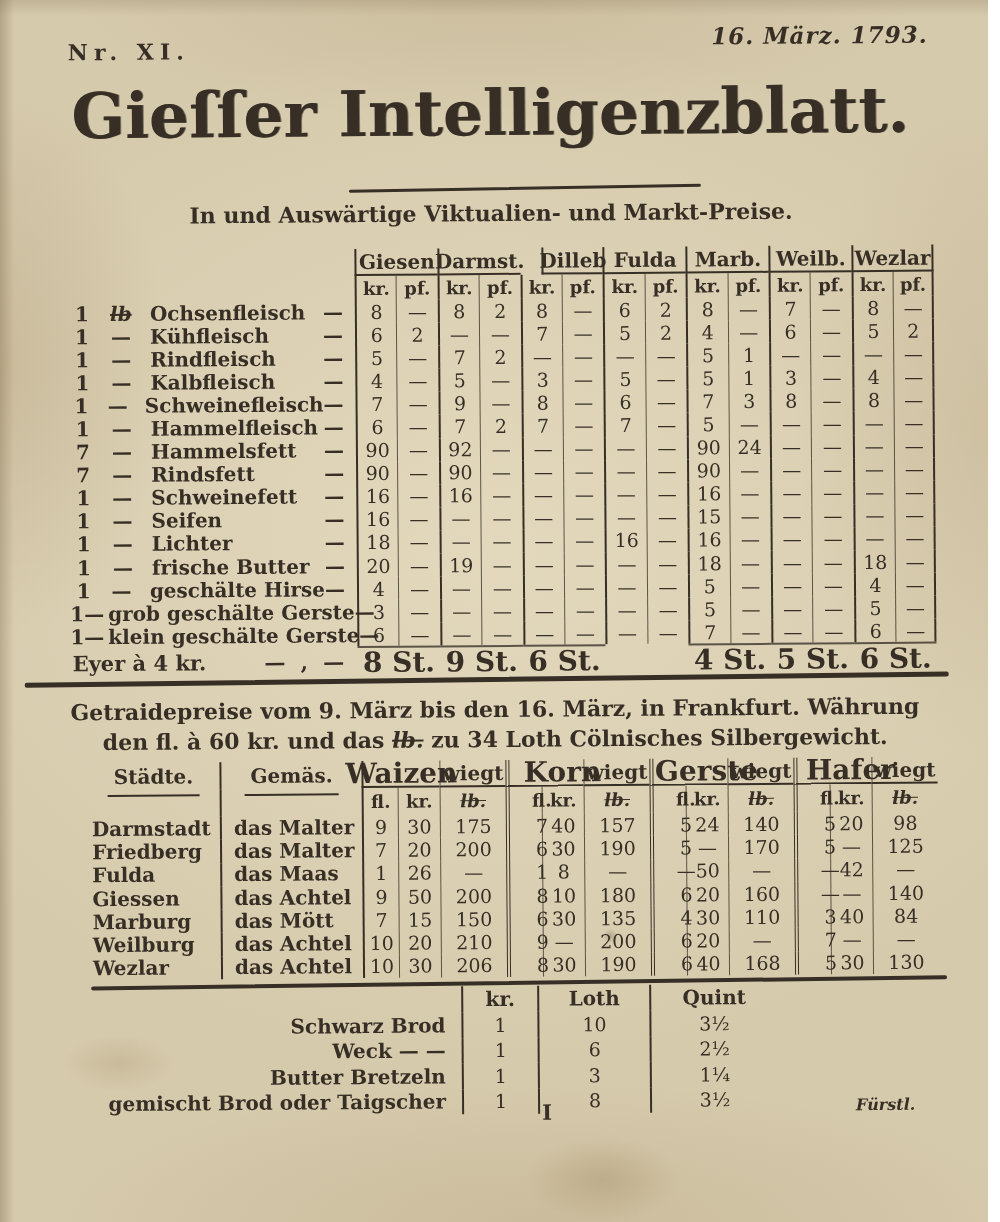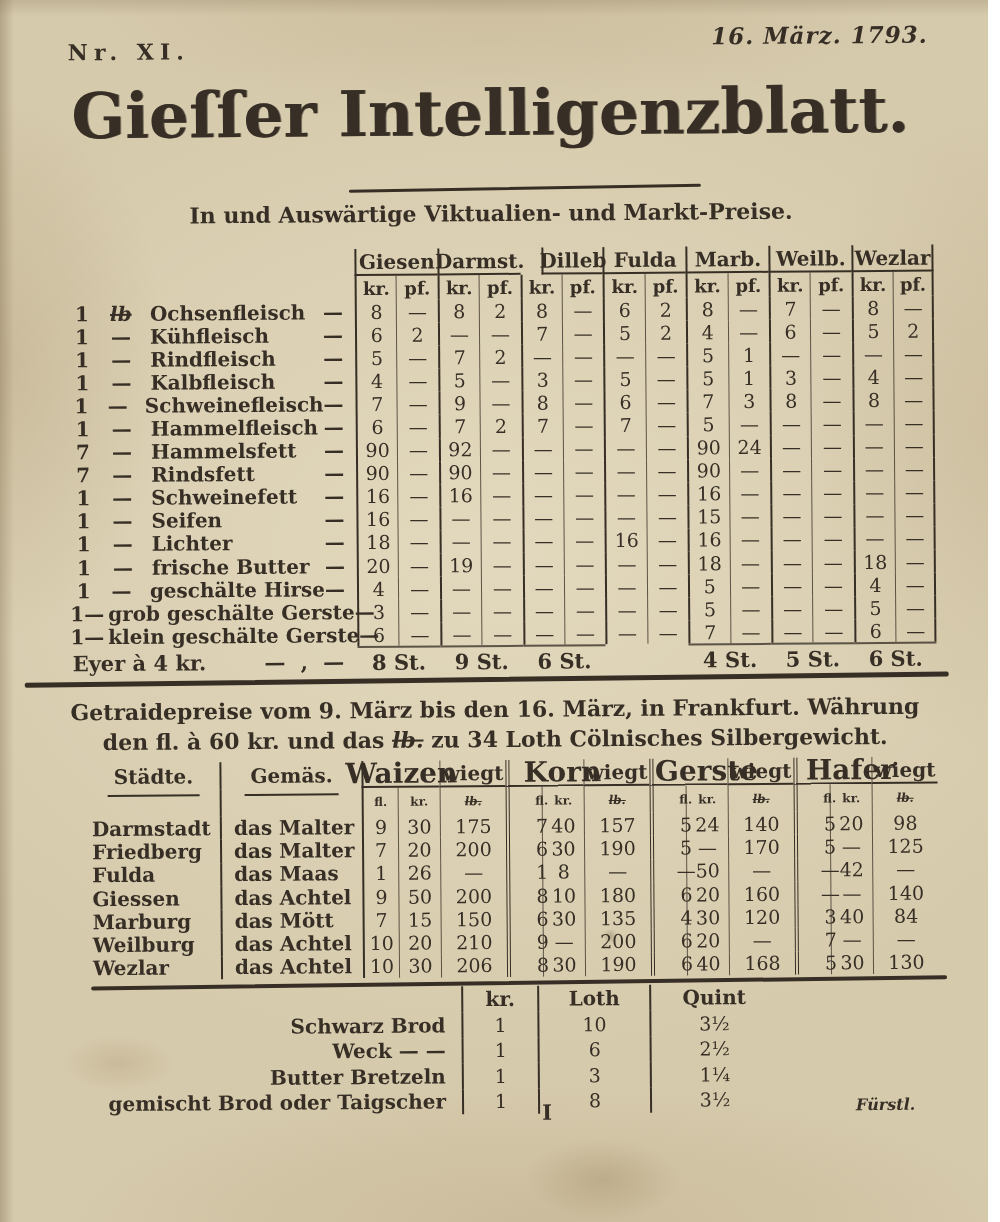--- a/index.html
+++ b/index.html
@@ -50,21 +50,21 @@
   .t1-unit{font-weight:bold;font-size:18px;}
   .t1-label{display:flex;align-items:center;font-size:20px;font-weight:bold;}
   .t1-label .q{width:28px;text-align:center;}
   .t1-label .u{width:50px;text-align:center;}
   .t1-label .n{flex:1;padding-left:4px;white-space:nowrap;}
   .t1-label .tr-dash{padding-right:12px;}
   .t1-val{font-size:19px;}
   .t1-eyerlabel{display:flex;align-items:center;font-size:21px;font-weight:bold;}
   .t1-eyerlabel .eyl{padding-left:2px;}
   .t1-eyerlabel .eyd{margin-left:58px;letter-spacing:4px;}
-  .t1-eyer{display:flex;align-items:center;justify-content:center;font-size:21px;font-weight:bold;
+  .t1-eyer{display:flex;align-items:center;justify-content:center;font-size:28px;font-weight:bold;
            border-top:2px solid var(--ink-soft);}
   .t1-eyer.nob{border-top:none;}
   .t1-bottom-rule{left:24px;top:677px;width:924px;height:5px;transform:rotate(-0.25deg);}
 
   .grain-h1{left:0;right:0;top:696px;text-align:center;font-size:22px;font-weight:bold;}
   .grain-h2{left:0;right:0;top:726px;text-align:center;font-size:22px;font-weight:bold;}
 
   
   #t2{position:absolute;left:86px;top:760px;display:grid;
       grid-template-columns:132px 142px repeat(4,36px 42px 66px);
@@ -73,21 +73,21 @@
   .t2-h{display:flex;align-items:flex-start;justify-content:center;font-size:20px;font-weight:bold;}
   .t2-h .hu{border-bottom:2px solid var(--ink);padding:0 6px 6px 6px;margin-top:2px;}
   .mid-div{border-left:2px solid var(--ink);}
   .g1{border-left:2px solid var(--ink);}
   .gx{border-left:4px double var(--ink);padding-left:32px;}
   .thin-l{border-left:1px solid var(--ink-soft);}
   .t2-prod{display:flex;align-items:center;justify-content:center;font-size:28px;font-weight:bold;
            border-bottom:2px solid var(--ink);}
   .t2-wiegt{display:flex;align-items:center;justify-content:center;font-size:20px;font-weight:bold;
             border-left:1px solid var(--ink-soft);border-bottom:2px solid var(--ink);}
-  .t2-sub{display:flex;align-items:center;justify-content:center;font-size:12px;font-weight:bold;}
+  .t2-sub{display:flex;align-items:center;justify-content:center;font-size:18px;font-weight:bold;}
   .t2-city{display:flex;align-items:center;font-size:20px;font-weight:bold;padding-left:4px;white-space:nowrap;}
   .t2-measure{display:flex;align-items:center;font-size:20px;font-weight:bold;padding-left:12px;white-space:nowrap;}
   .t2-val{display:flex;align-items:center;justify-content:center;font-size:19px;}
   .t2-bottom-rule{left:88px;top:981px;width:856px;height:4px;transform:rotate(-0.3deg);}
 
   
   #t3{position:absolute;left:128px;top:986px;display:grid;
       grid-template-columns:330px 76px 112px 128px;
       grid-template-rows:26px repeat(4,25.5px);}
   .t3-cell{display:flex;align-items:center;justify-content:center;font-size:19px;}
@@ -539,21 +539,21 @@
         <div class="t2-city">Marburg</div>
         <div class="t2-measure mid-div">das Mött</div>
         <div class="t2-val g1">7</div>
         <div class="t2-val thin-l">15</div>
         <div class="t2-val thin-l">150</div>
         <div class="t2-val gx">6</div>
         <div class="t2-val thin-l">30</div>
         <div class="t2-val thin-l">135</div>
         <div class="t2-val gx">4</div>
         <div class="t2-val thin-l">30</div>
-        <div class="t2-val thin-l">120</div>
+        <div class="t2-val thin-l">110</div>
         <div class="t2-val gx">3</div>
         <div class="t2-val thin-l">40</div>
         <div class="t2-val thin-l">84</div>
         <div class="t2-city">Weilburg</div>
         <div class="t2-measure mid-div">das Achtel</div>
         <div class="t2-val g1">10</div>
         <div class="t2-val thin-l">20</div>
         <div class="t2-val thin-l">210</div>
         <div class="t2-val gx">9</div>
         <div class="t2-val thin-l">—</div>

